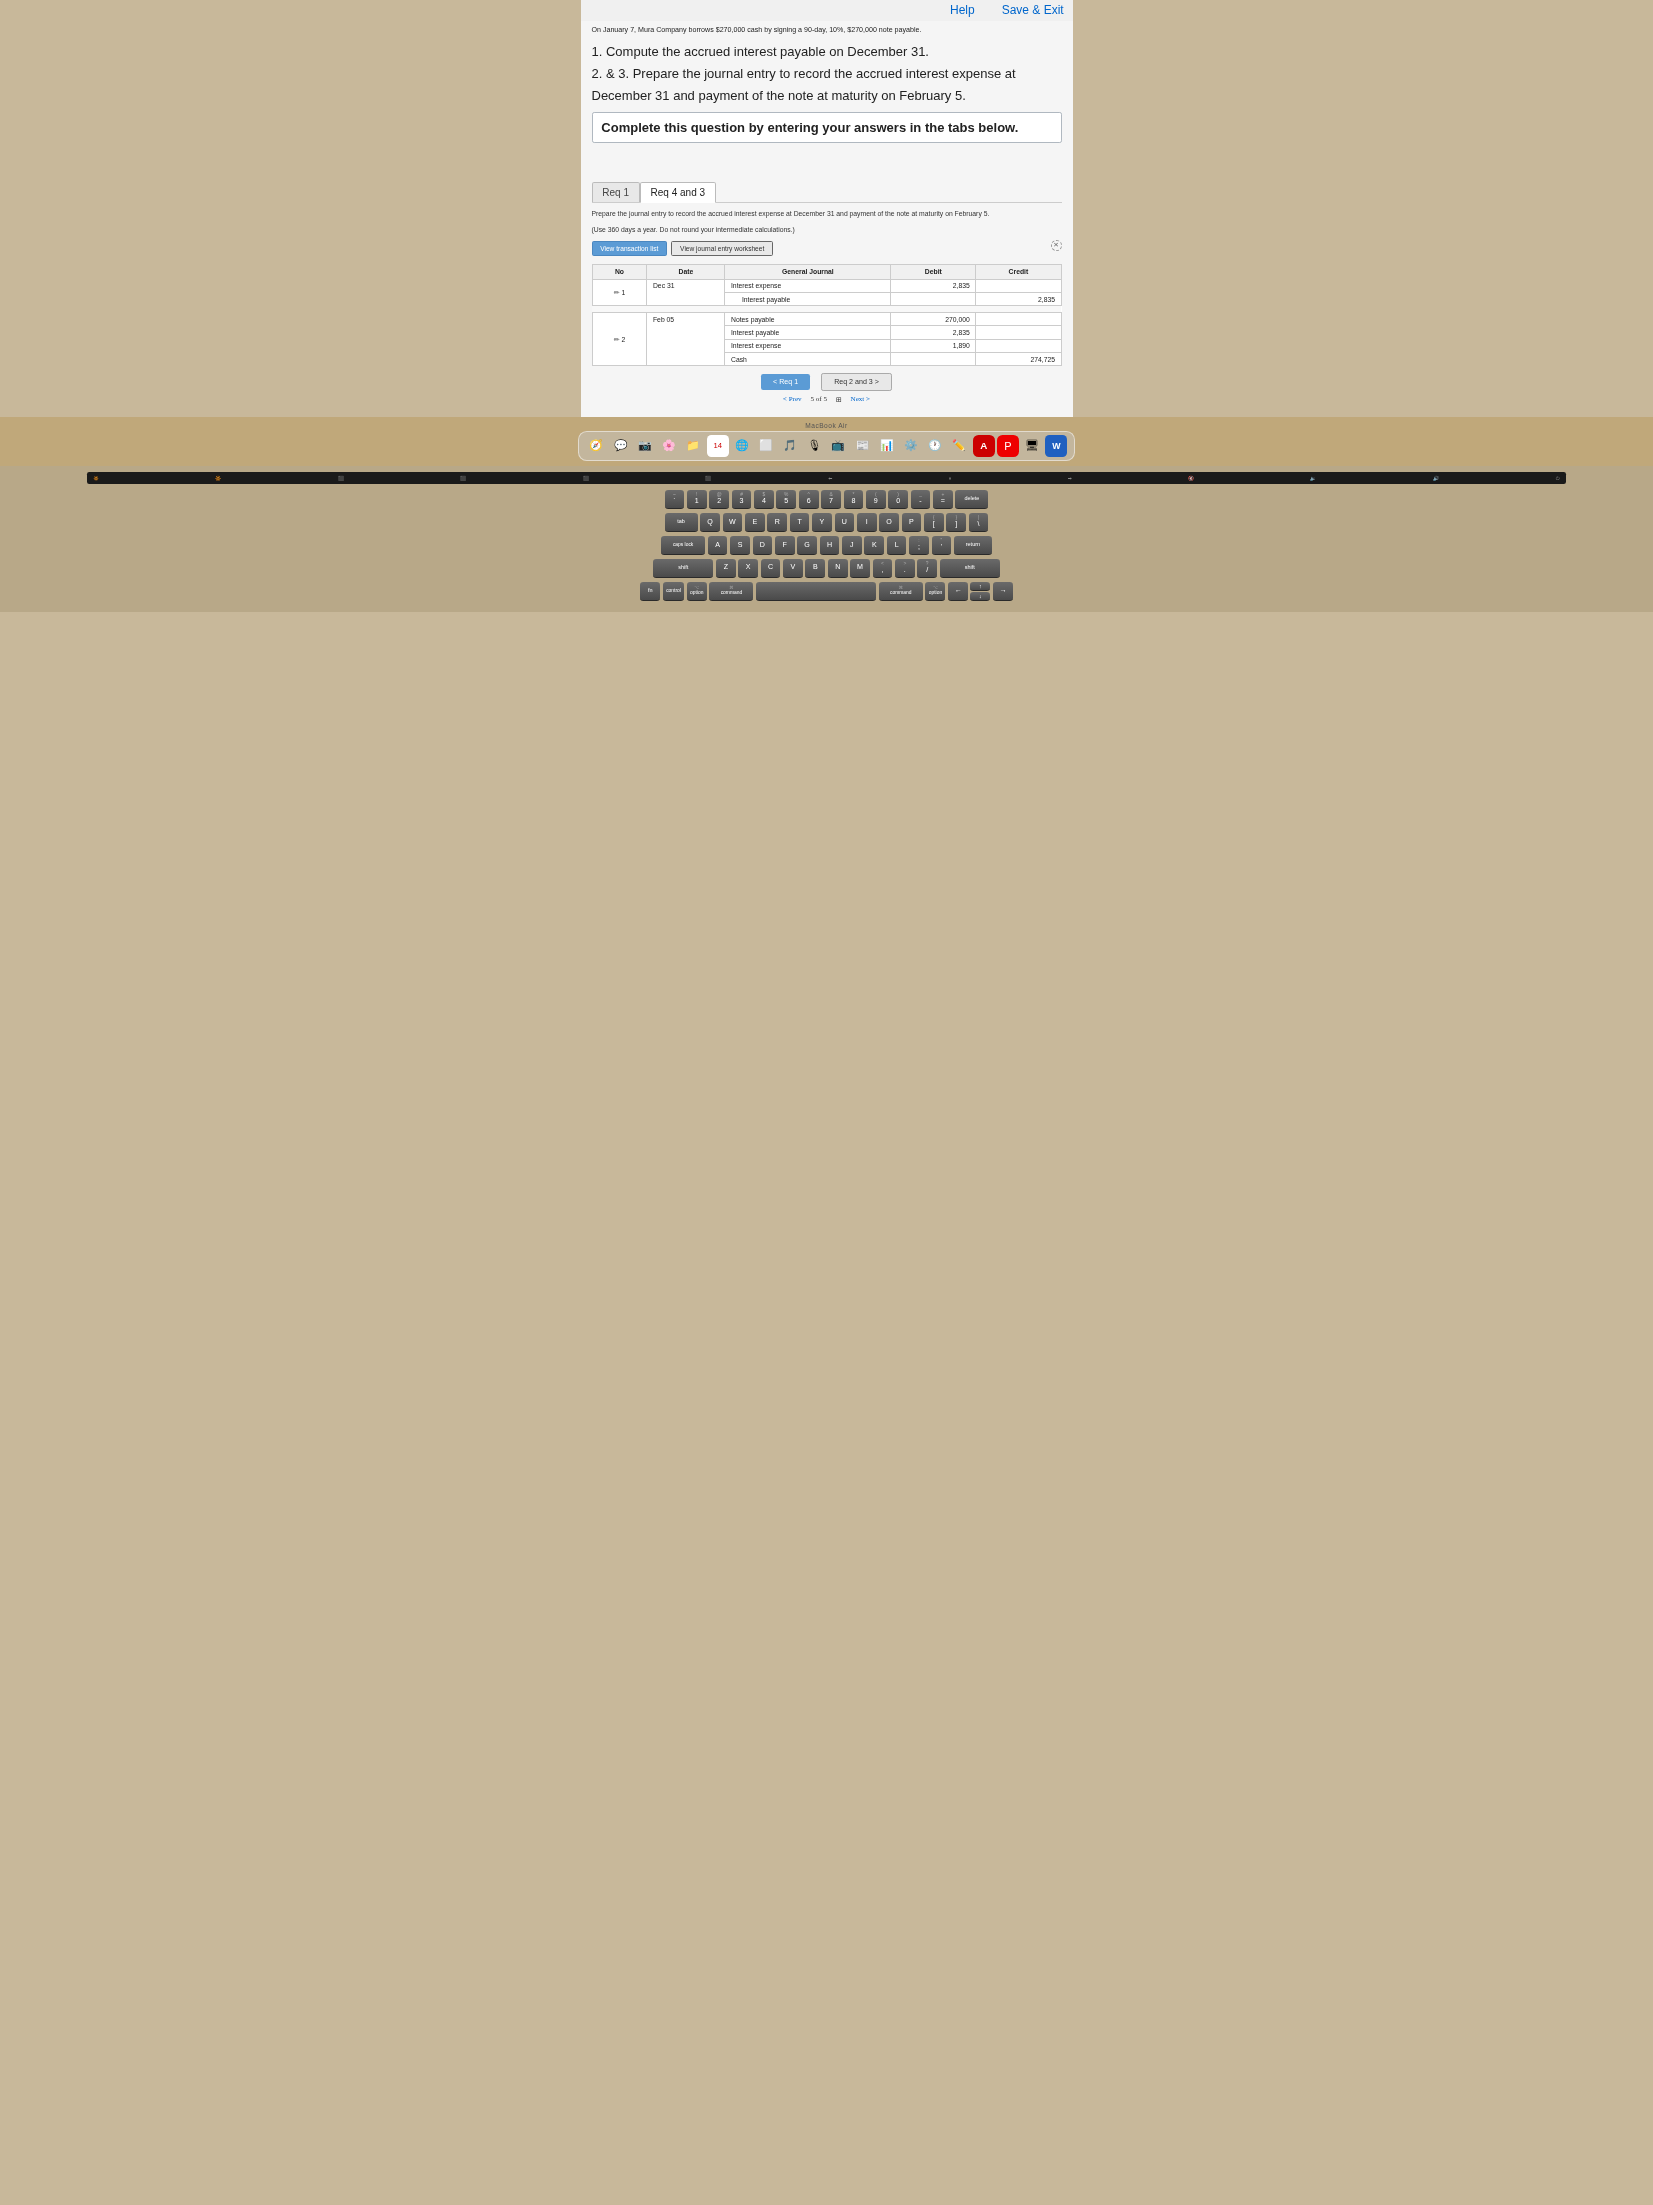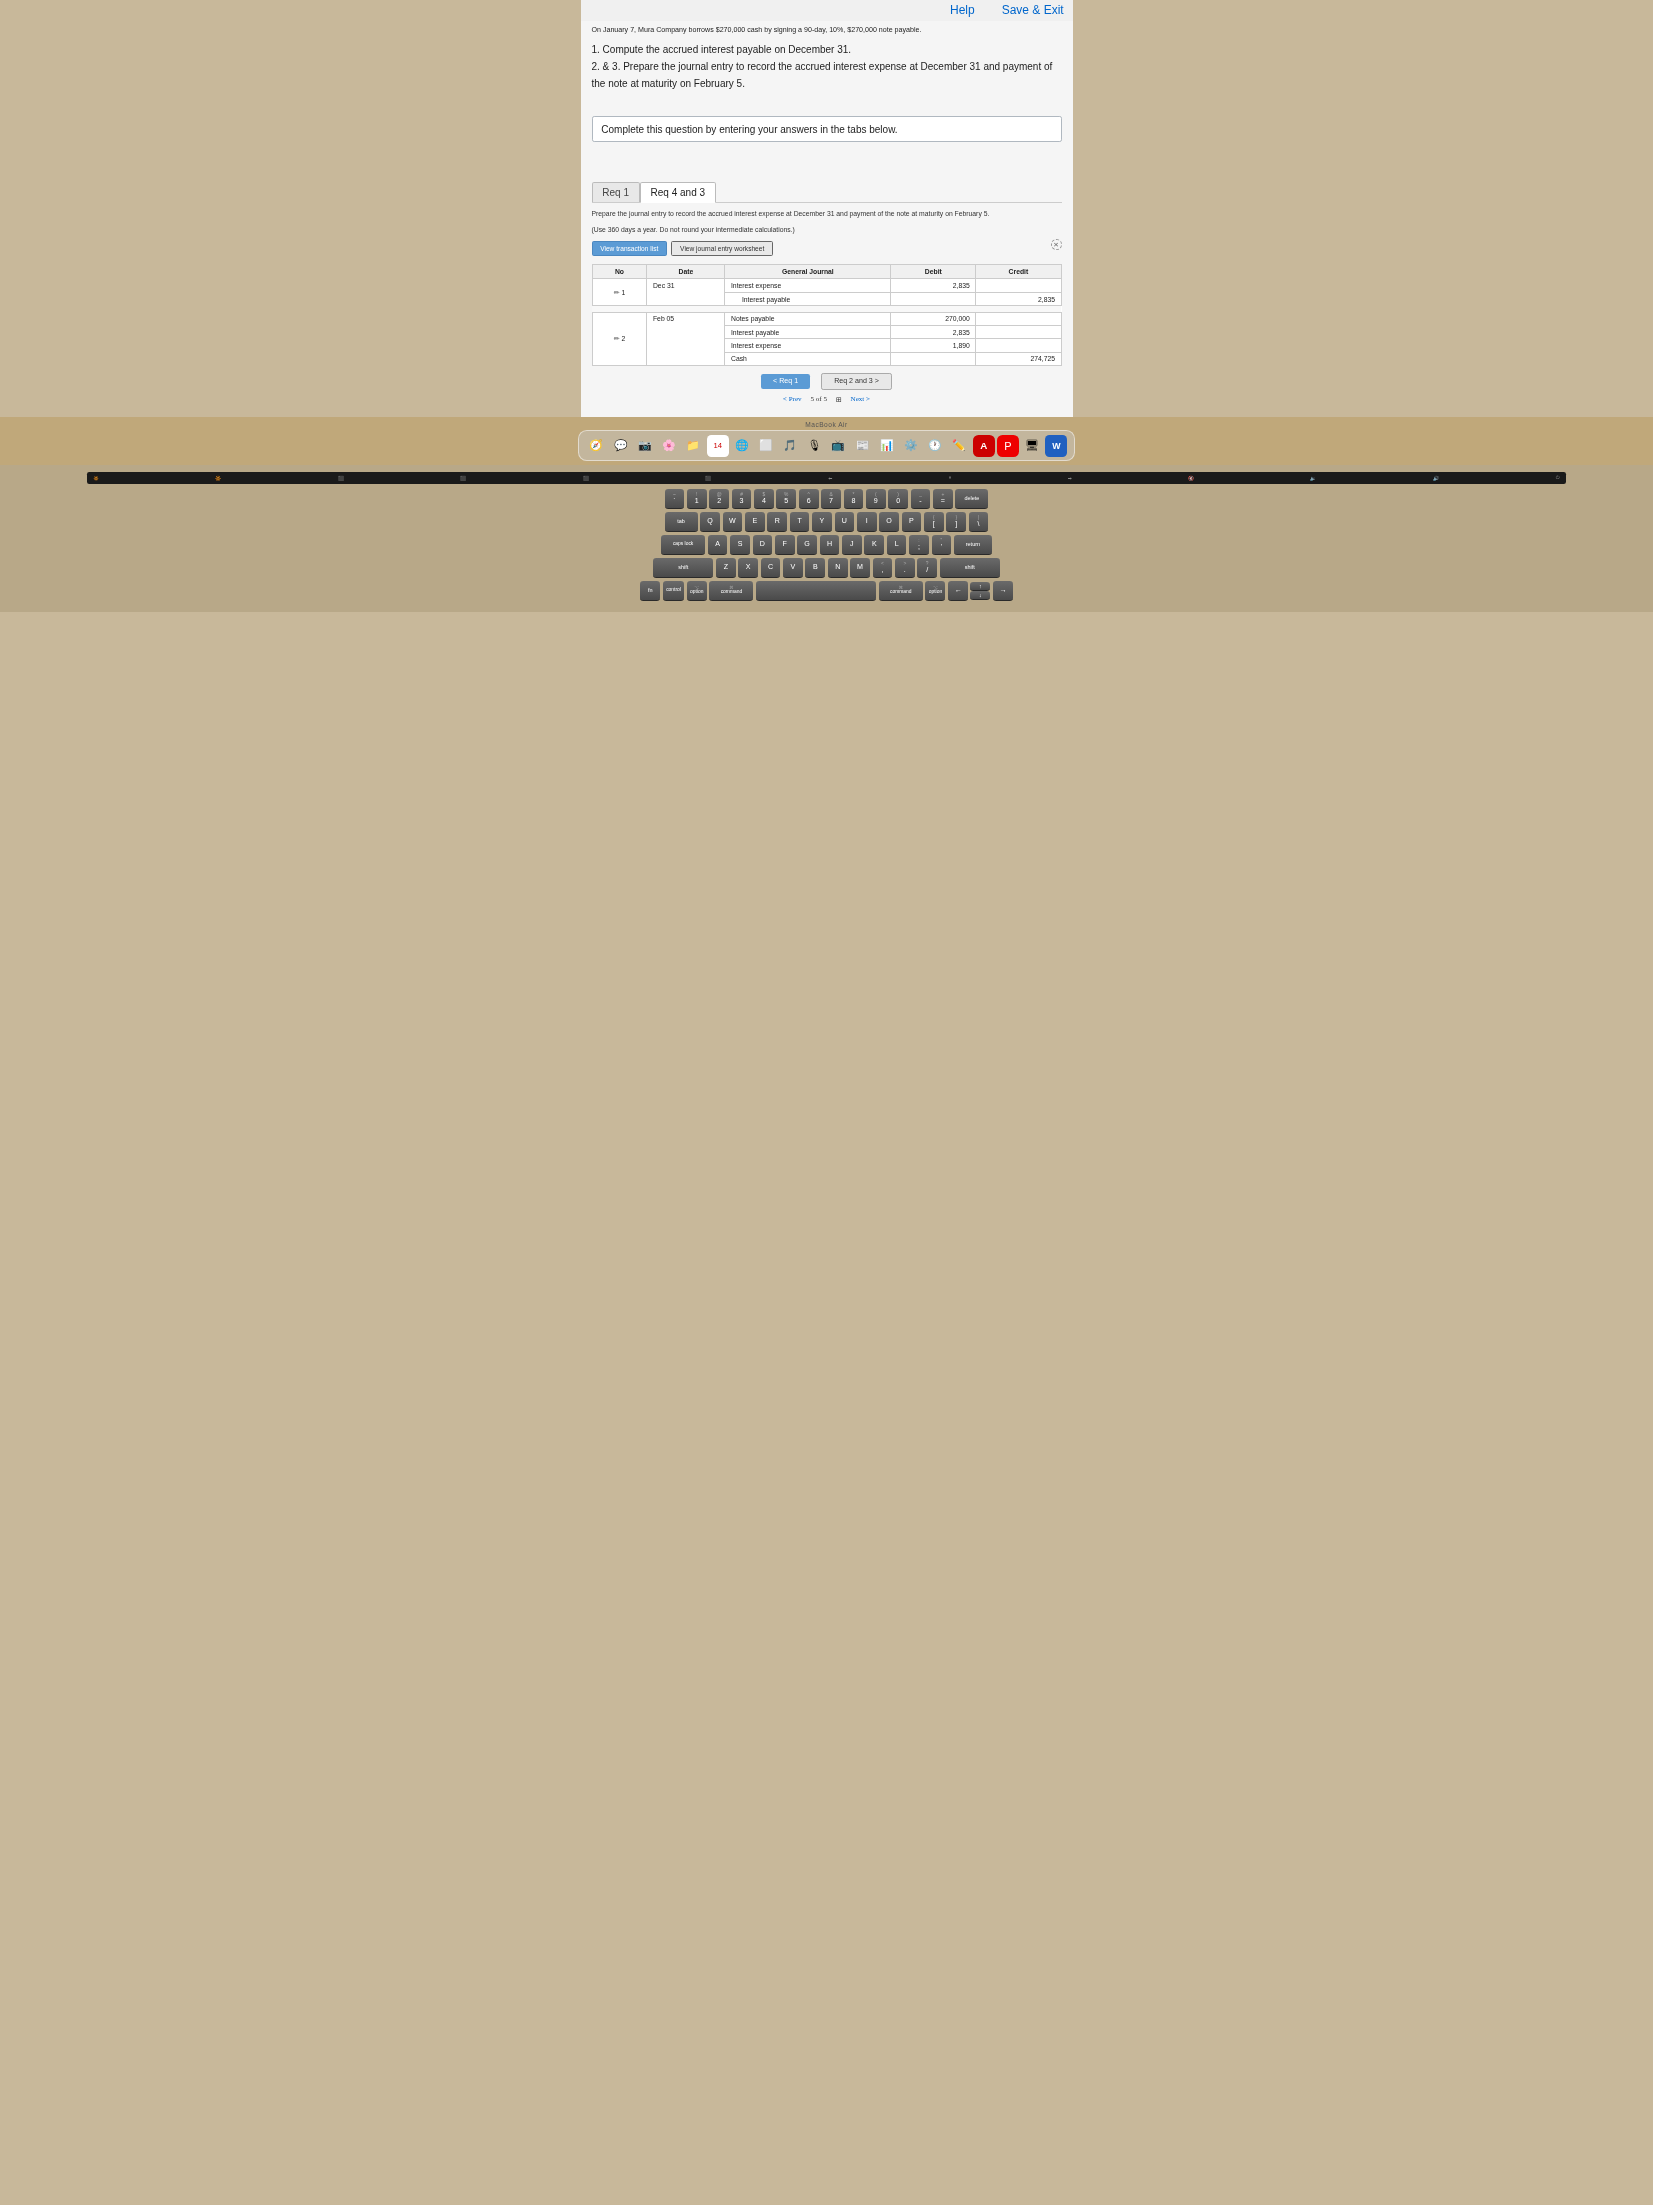--- a/index.html
+++ b/index.html
@@ -44,37 +44,37 @@
     }
 
     .intro-text {
       font-size: 7.1px;
       color: #222;
       margin-bottom: 5.5px;
       line-height: 1.5;
     }
 
     .task-list {
-      font-size: 10px;
+      font-size: 13px;
       color: #222;
-      margin-bottom: 24px;
+      margin-bottom: 5px;
       line-height: 1.7;
     }
 
     .question-box {
       border: 0.5px solid #b0b8c0;
       background: #fff;
       border-radius: 2.2px;
       padding: 6.6px 8.8px;
       margin-bottom: 7.7px;
     }
 
     .question-box p {
-      font-size: 10px;
-      font-weight: normal;
+      font-size: 13px;
+      font-weight: bold;
       color: #222;
     }
 
     .tabs-row {
       display: flex;
       gap: 0;
       margin-bottom: 6.6px;
       border-bottom: 1.1px solid #ccc;
     }
 

